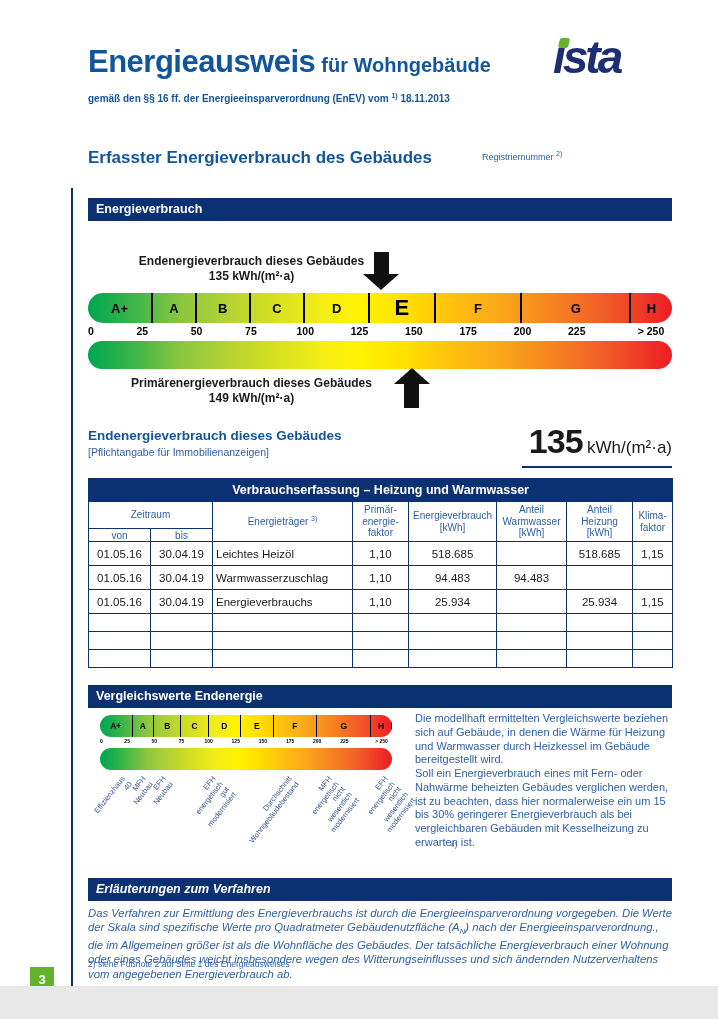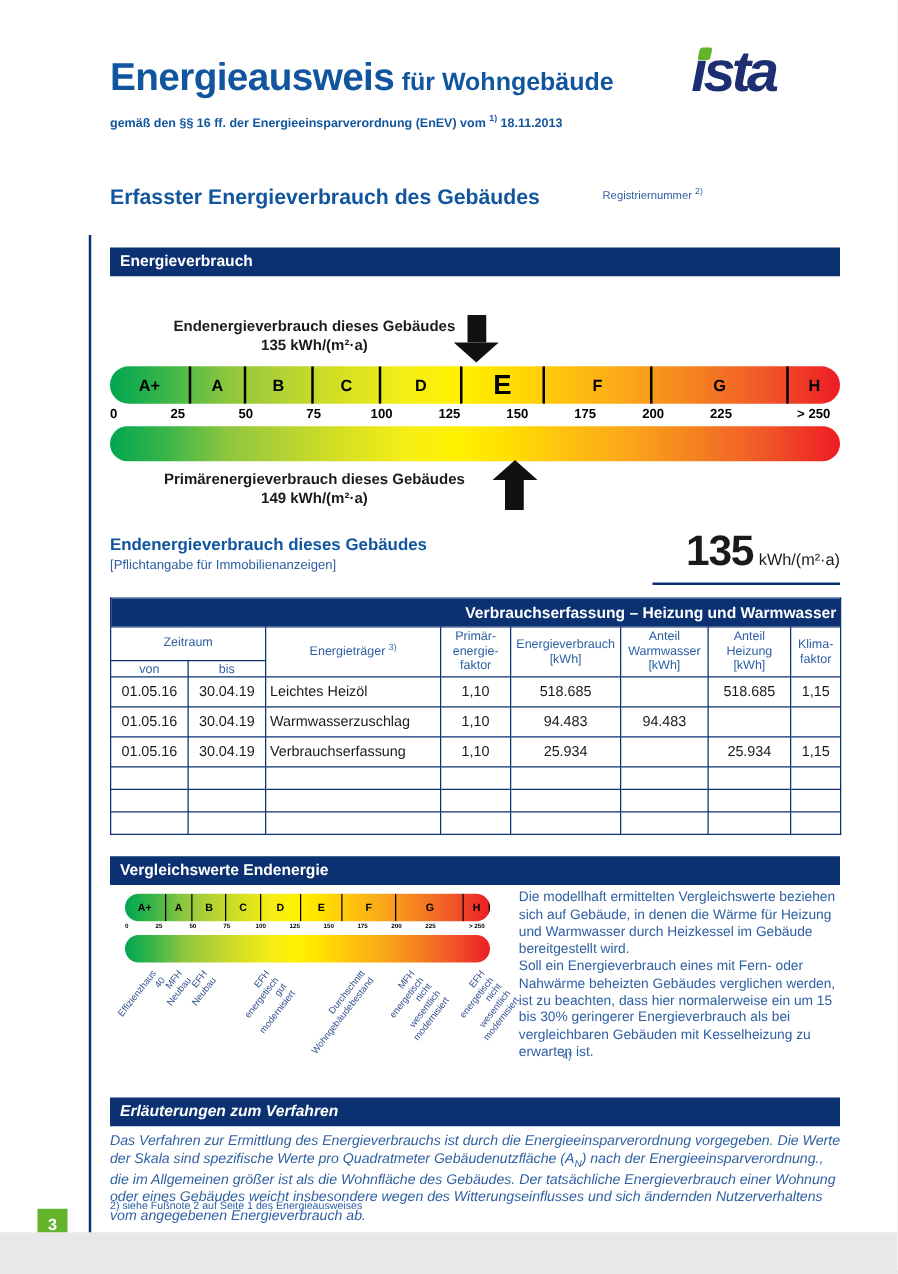--- a/index.html
+++ b/index.html
@@ -66,28 +66,28 @@
   .t0{left:0}.t1{left:9.3%}.t2{left:18.6%}.t3{left:27.9%}.t4{left:37.2%}.t5{left:46.5%}
   .t6{left:55.8%}.t7{left:65.1%}.t8{left:74.4%}.t9{left:83.7%}.t10{left:96.4%}
   .bar-gradient2{position:absolute;left:0;top:93px;width:100%;height:28px;border-radius:14px;}
   
   .endenergy{position:absolute;left:88px;top:428px;width:584px;}
   .endenergy-heading{font-size:13.5px;font-weight:bold;color:#11559f;}
   .endenergy-note{font-size:10.5px;color:#2e5fa3;margin-top:3px;}
   .endenergy-valuebox{position:absolute;right:0;top:-6px;width:150px;text-align:right;
                       border-bottom:2px solid #0c3172;padding-bottom:5px;}
   .endenergy-value{font-size:34px;font-weight:bold;color:#1a1a1a;letter-spacing:-1px;}
-  .endenergy-unit{font-size:13px;color:#1a1a1a;}
+  .endenergy-unit{font-size:17px;color:#1a1a1a;}
   
   .tbl-wrap{position:absolute;left:88px;top:478px;width:584px;}
   table.consumption{border-collapse:collapse;width:100%;table-layout:fixed;}
   table.consumption td,table.consumption th{border:1.5px solid #0c3172;padding:0 3px;
       box-sizing:border-box;overflow:hidden;}
   th.tbl-title{background:#0c3172;color:#fff;font-size:12.5px;font-weight:bold;
-      text-align:right;height:23px;padding-left:8px;border:1.5px solid #0c3172;}
+      text-align:center;height:23px;padding-left:8px;border:1.5px solid #0c3172;}
   th.colhead{font-size:10px;font-weight:normal;color:#2e5fa3;text-align:center;
       white-space:pre-line;line-height:1.15;height:27px;}
   th.subhead{font-size:10px;font-weight:normal;color:#2e5fa3;text-align:center;height:13px;}
   td.cell{font-size:11.5px;color:#1a1a1a;text-align:center;height:24px;}
   td.cell-left{text-align:left;padding-left:5px;}
   tr.empty td{height:18px;}
   
   .comparison{position:absolute;left:88px;top:685px;width:584px;height:176px;}
   .bar-vergleich{position:absolute;left:0;top:0;width:584px;}
   .mini{position:absolute;left:12px;top:30px;width:292px;height:146px;}
@@ -280,21 +280,21 @@
         <td class="cell cell-left">Warmwasserzuschlag</td>
         <td class="cell">1,10</td>
         <td class="cell">94.483</td>
         <td class="cell">94.483</td>
         <td class="cell"></td>
         <td class="cell"></td>
       </tr>
       <tr>
         <td class="cell">01.05.16</td>
         <td class="cell">30.04.19</td>
-        <td class="cell cell-left">Verbrauchserfassung</td>
+        <td class="cell cell-left">Energieverbrauchs</td>
         <td class="cell">1,10</td>
         <td class="cell">25.934</td>
         <td class="cell"></td>
         <td class="cell">25.934</td>
         <td class="cell">1,15</td>
       </tr>
       <tr class="empty">
             <td class="cell"></td>
             <td class="cell"></td>
             <td class="cell"></td>

